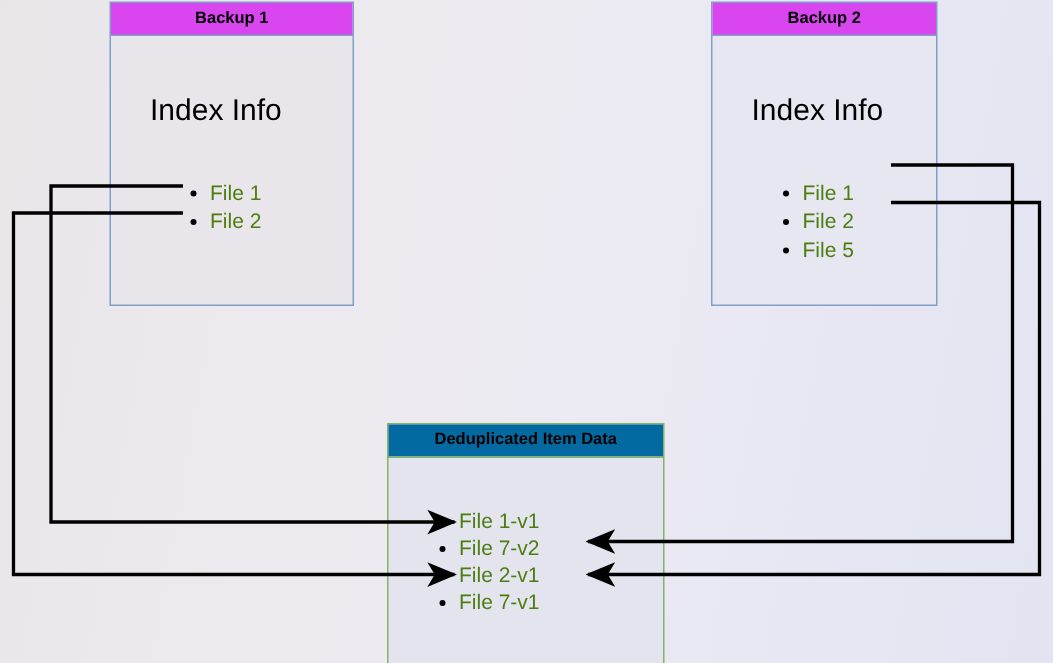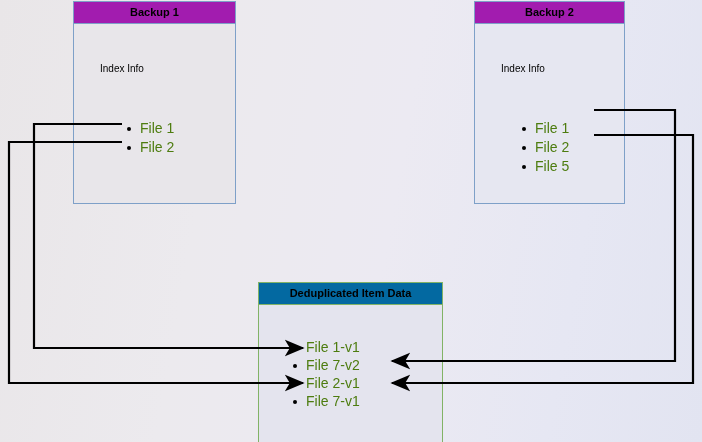--- a/index.html
+++ b/index.html
@@ -42,40 +42,40 @@
     height: calc(100% - 22px);
     background: rgba(255,255,255,0.06);
   }
 
   
   .box-blue {
     border-color: #7ea0c8;
     background: #e7e5e9;
   }
   .box-blue > .box-header {
-    background: #a21caf;
+    background: #d946ef;
     border-bottom-color: #7ea0c8;
   }
   
   .box-blue.cool { background: #e5e6f1; }
 
   
   .box-green {
     border-color: #82b366;
     background: #e3e3ed;
   }
   .box-green > .box-header {
     background: #0369a1;
     border-bottom-color: #82b366;
   }
 
   
   .section-label {
     position: absolute;
-    font-size: 10px;
+    font-size: 20px;
     color: #000;
     white-space: nowrap;
   }
   .bullet-list {
     position: absolute;
     margin: 0;
     padding: 0;
     list-style: none;
   }
   .bullet-list li {

